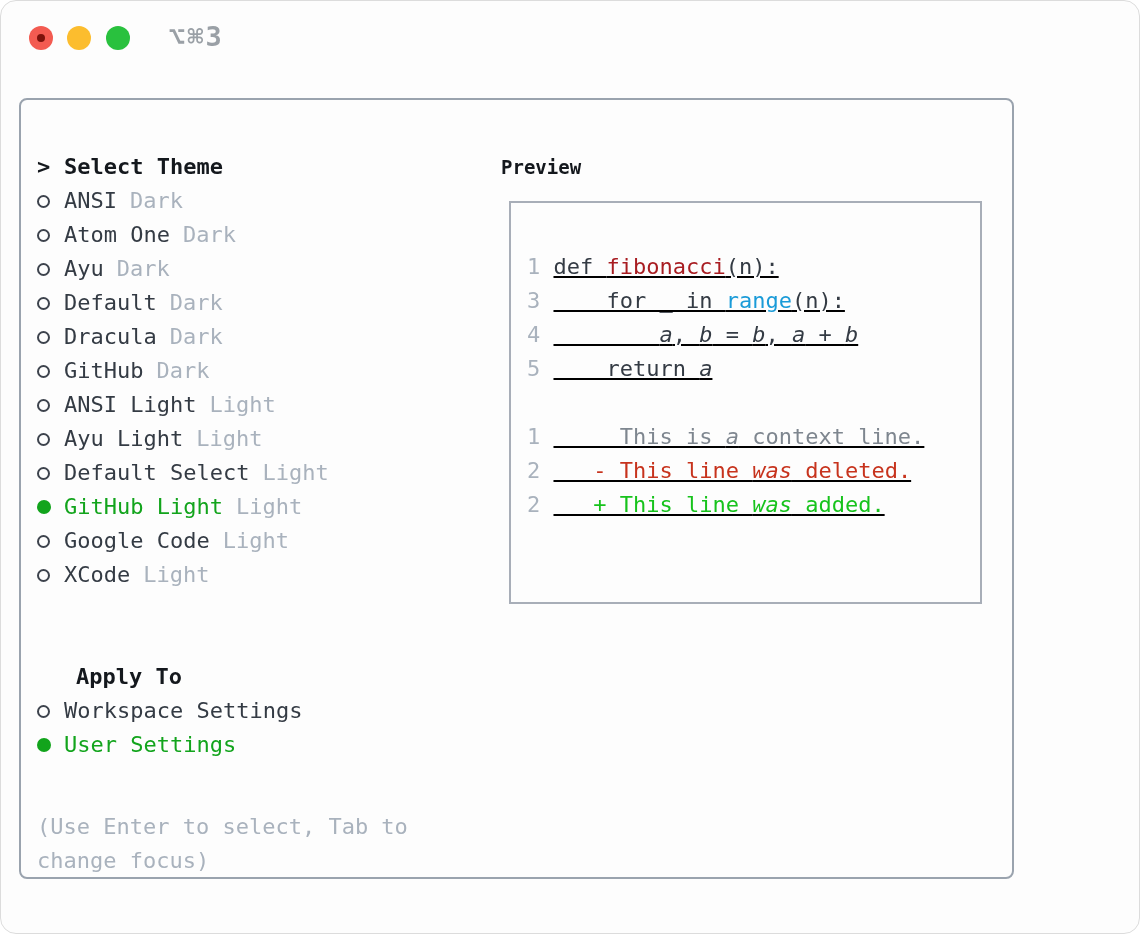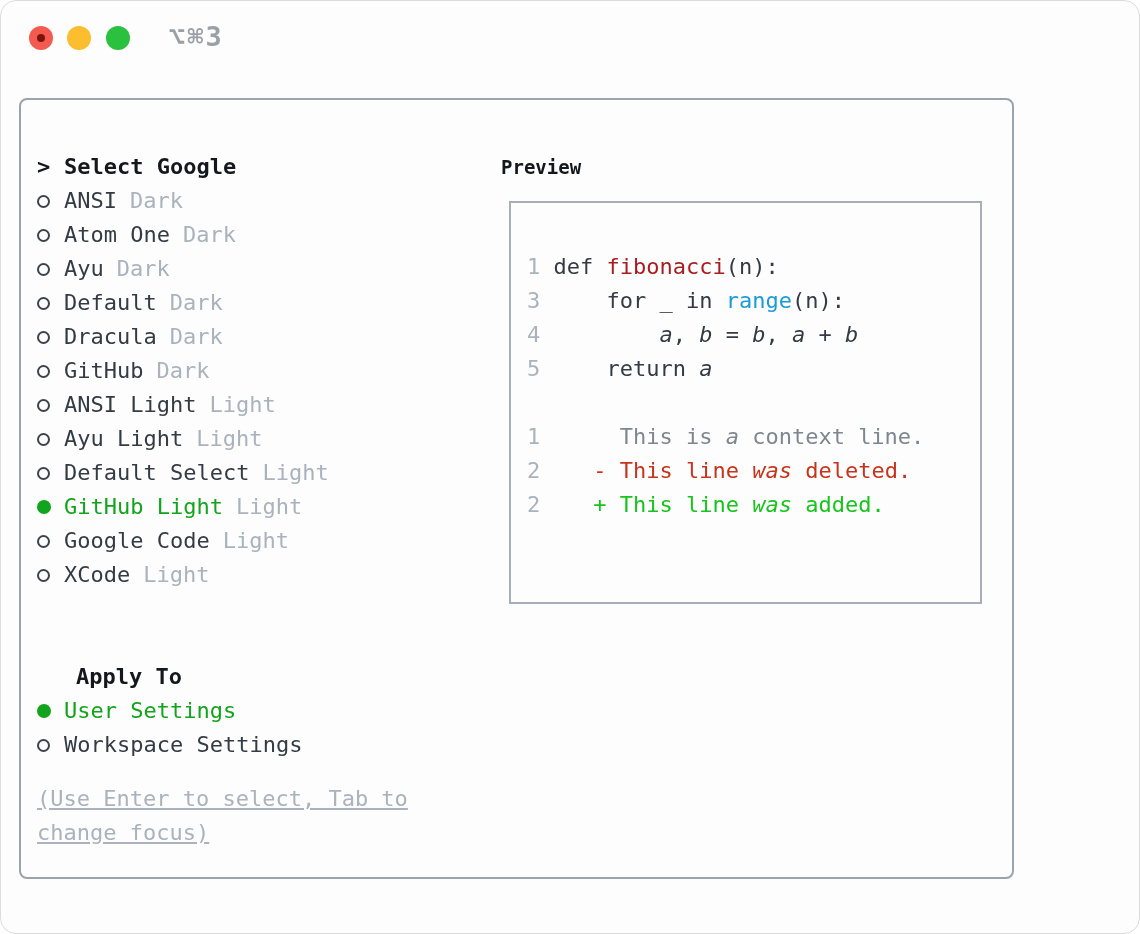--- a/index.html
+++ b/index.html
@@ -53,33 +53,33 @@
   .chevron{font-weight:bold;color:var(--ink);font-size:22px}
   .circle{width:13px;height:13px;border:2px solid #3d434d;border-radius:50%}
   .circle.sel{width:14px;height:14px;border:none;background:var(--green-sel)}
   .hdr-title{font-weight:bold;color:var(--ink);white-space:pre}
   .t-name{color:var(--text);white-space:pre}
   .t-name.sel{color:var(--green-sel)}
   .t-variant{color:var(--muted);margin-left:13px;white-space:pre}
   .section-gap{height:68px}
   .apply-header-indent{margin-left:39px}
   .help{
-    margin-top:20px;width:29.5ch;
-    color:var(--muted);font-size:22px;line-height:34px;white-space:normal;text-decoration:underline;
+    margin-top:48px;width:29.5ch;
+    color:var(--muted);font-size:22px;line-height:34px;white-space:normal;
   }
   
   .preview-header{
     position:absolute;left:480px;top:50px;height:34px;
     display:flex;align-items:center;
     font-size:19px;font-weight:bold;color:var(--ink);
   }
   .preview-box{
     position:absolute;left:488px;top:101px;width:473px;height:403px;
     border:2px solid var(--box-border);
-    padding:47px 0 0 16px;background:transparent;
+    padding:47px 0 0 16px;background:transparent;text-decoration:underline;
   }
   .code-line{white-space:pre;font-size:22px;line-height:34px;height:34px}
   .ln{display:inline-block;width:2ch;color:var(--muted)}
   .sg-code{color:var(--text)}
   .sg-fn{color:var(--red-fn)}
   .sg-num{color:var(--teal)}
   .sg-builtin{color:var(--blue)}
   .sg-var{color:var(--text);font-style:italic}
   .sg-ctx{color:var(--ctx)}
   .sg-ctx-i{color:var(--ctx);font-style:italic}
@@ -102,21 +102,21 @@
     <div class="shortcut">⌥⌘3</div>
   </div>
 
   <div class="panel">
 
     <div class="left-col">
       <div class="row">
         <span class="marker">
           <span class="chevron">&gt;</span>
         </span>
-        <span class="hdr-title">Select Google</span>
+        <span class="hdr-title">Select Theme</span>
       </div>
 
       <div id="theme-items">
           <div class="row">
             <span class="marker">
               <span class="circle"></span>
             </span>
             <span class="t-name">ANSI</span>
             <span class="t-variant">Dark</span>
           </div>
@@ -201,29 +201,29 @@
 
       <div class="section-gap"></div>
 
       <div class="row">
         <span class="hdr-title apply-header-indent">Apply To</span>
       </div>
 
       <div id="apply-items">
           <div class="row">
             <span class="marker">
+              <span class="circle"></span>
+            </span>
+            <span class="t-name">Workspace Settings</span>
+          </div>
+          <div class="row">
+            <span class="marker">
               <span class="circle sel"></span>
             </span>
             <span class="t-name sel">User Settings</span>
-          </div>
-          <div class="row">
-            <span class="marker">
-              <span class="circle"></span>
-            </span>
-            <span class="t-name">Workspace Settings</span>
           </div>
         </div>
 
       <div class="help">(Use Enter to select, Tab to change focus)</div>
     </div>
 
     <div class="preview-header">Preview</div>
 
     <div class="preview-box">
       <div id="code-lines">

